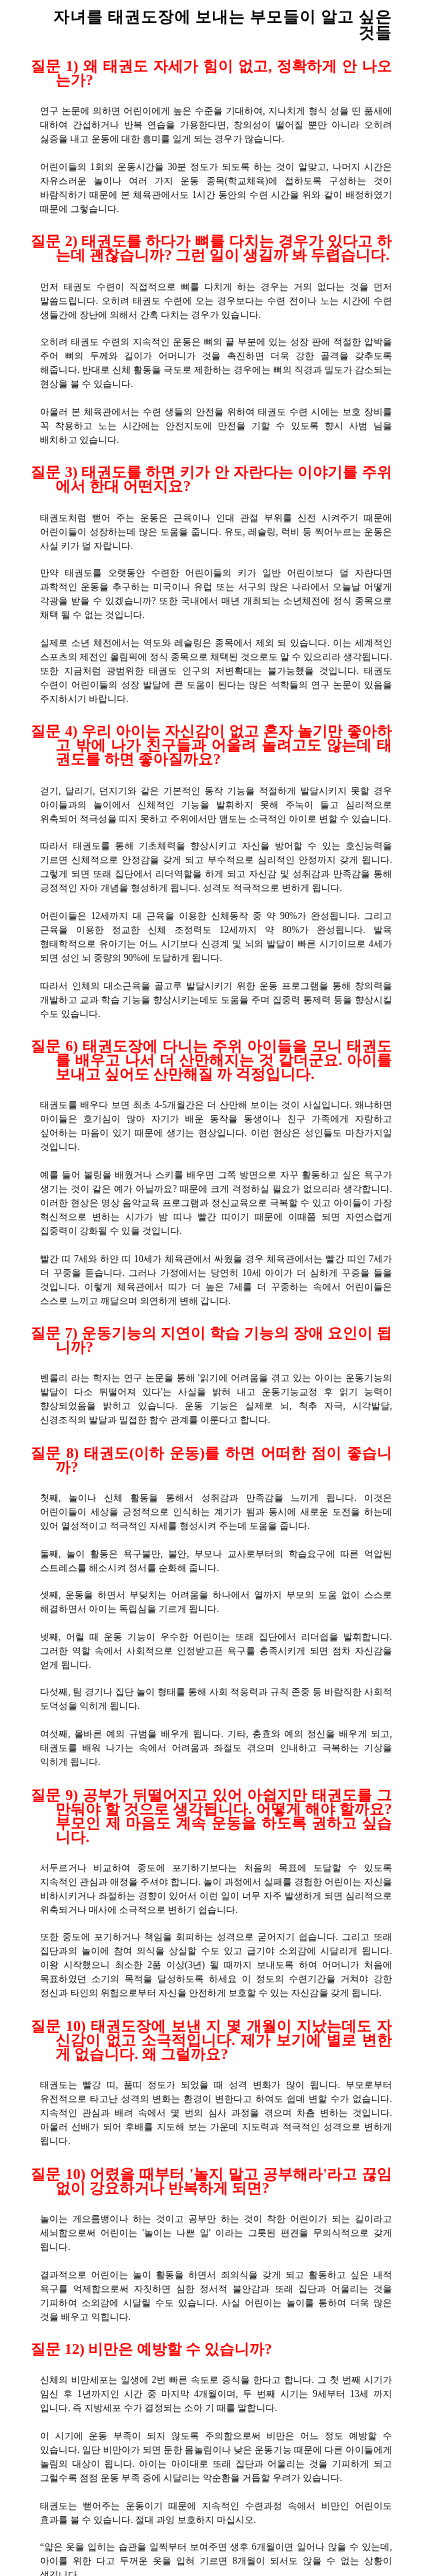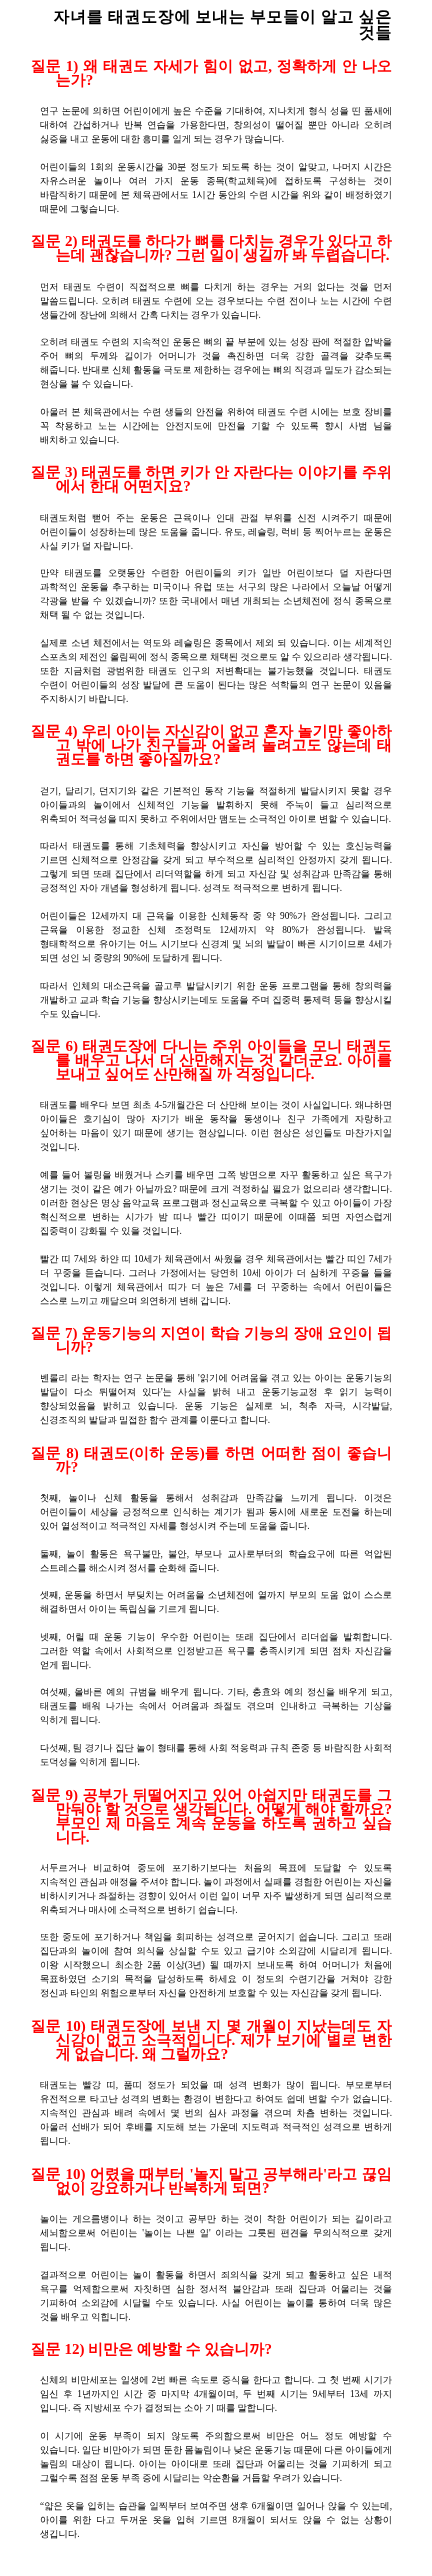--- a/index.html
+++ b/index.html
@@ -80,40 +80,41 @@
         <p class="a">빨간 띠 7세와 하얀 띠 10세가 체육관에서  싸웠을 경우 체육관에서는 빨간 띠인 7세가 더 꾸중을 듣습니다. 그러나 가정에서는 당연히 10세 아이가 더 심하게 꾸증을 들을 것입니다. 이렇게 체육관에서 띠가 더 높은 7세를 더 꾸중하는 속에서 어린이들은 스스로 느끼고 깨달으며 의연하게 변해 갑니다.</p>
       </section>
       <section>
         <p class="q">질문 7) 운동기능의 지연이 학습 기능의 장애 요인이 됩니까?</p>
         <p class="a">벤롤리 라는 학자는 연구 논문을 통해 '읽기에 어려움을 겪고 있는 아이는 운동기능의 발달이 다소 뒤떨어져 있다'는 사실을 밝혀 내고 운동기능교정 후 읽기 능력이 향상되었음을 밝히고 있습니다. 운동 기능은 실제로 뇌, 척추 자극, 시각발달, 신경조직의 발달과 밀접한 함수 관계를 이룬다고 합니다.</p>
       </section>
       <section>
         <p class="q">질문 8) 태권도(이하 운동)를 하면 어떠한 점이 좋습니까?</p>
         <p class="a">첫째, 놀이나 신체 활동을 통해서 성취감과 만족감을 느끼게 됩니다. 이것은 어린이들이 세상을 긍정적으로 인식하는 계기가 됨과 동시에 새로운 도전을 하는데 있어 열성적이고 적극적인 자세를 형성시켜 주는데 도움을 줍니다.</p>
         <p class="a">둘째, 놀이 활동은 욕구불만, 불안, 부모나 교사로부터의 학습요구에 따른 억압된 스트레스를 해소시켜 정서를 순화해 줍니다.</p>
-        <p class="a">셋째, 운동을 하면서 부딪치는 어려움을 소년체전에 열까지 부모의 도움 없이 스스로 해결하면서 아이는 독립심을 기르게 됩니다.</p>
+        <p class="a">셋째, 운동을 하면서 부딪치는 어려움을 하나에서 열까지 부모의 도움 없이 스스로 해결하면서 아이는 독립심을 기르게 됩니다.</p>
         <p class="a">넷째, 어릴 때 운동 기능이 우수한 어린이는 또래 집단에서 리더쉽을 발휘합니다. 그러한 역할 속에서 사회적으로 인정받고픈 욕구를 충족시키게 되면 점차 자신감을 얻게 됩니다.</p>
+        <p class="a">다섯째, 팀 경기나 집단 놀이 형태를 통해 사회 적응력과 규칙 존중 등 바람직한 사회적 도덕성을 익히게 됩니다.</p>
         <p class="a">여섯째, 올바른 예의 규범을 배우게 됩니다. 기타, 충효와 예의 정신을 배우게 되고, 태권도를 배워 나가는 속에서 어려움과 좌절도 겪으며 인내하고 극복하는 기상을 익히게 됩니다.</p>
-        <p class="a">다섯째, 팀 경기나 집단 놀이 형태를 통해 사회 적응력과 규칙 존중 등 바람직한 사회적 도덕성을 익히게 됩니다.</p>
       </section>
       <section>
         <p class="q">질문 9) 공부가 뒤떨어지고 있어 아쉽지만 태권도를 그만둬야 할 것으로 생각됩니다. 어떻게 해야 할까요? 부모인 제 마음도 계속 운동을 하도록 권하고 싶습니다.</p>
         <p class="a">서두르거나 비교하여 중도에 포기하기보다는 처음의 목표에 도달할 수 있도록 지속적인 관심과 애정을 주셔야 합니다. 놀이 과정에서 실패를 경험한 어린이는 자신을 비하시키거나 좌절하는 경향이 있어서 이런 일이 너무 자주 발생하게 되면 심리적으로 위축되거나 매사에 소극적으로 변하기 쉽습니다.</p>
         <p class="a">또한 중도에 포기하거나 책임을 회피하는 성격으로 굳어지기 쉽습니다. 그리고 또래 집단과의 놀이에 참여 의식을 상실할 수도 있고 급기야 소외감에 시달리게 됩니다. 이왕 시작했으니 최소한 2품 이상(3년) 될 때까지 보내도록 하여 어머니가 처음에 목표하였던 소기의 목적을 달성하도록 하세요 이 정도의 수련기간을 거쳐야 강한 정신과 타인의 위험으로부터 자신을 안전하게 보호할 수 있는 자신감을 갖게 됩니다.</p>
       </section>
       <section>
         <p class="q">질문 10) 태권도장에 보낸 지 몇 개월이 지났는데도 자신감이 없고 소극적입니다. 제가 보기에 별로 변한게 없습니다. 왜 그럴까요?</p>
         <p class="a">태권도는 빨강 띠, 품띠 정도가 되었을 때 성격 변화가 많이 됩니다. 부모로부터 유전적으로 타고난 성격의 변화는 환경이 변한다고 하여도 쉽데 변할 수가 없습니다. 지속적인 관심과 배려 속에서 몇 번의 심사 과정을 겪으며 차츰 변하는 것입니다. 아울러 선배가 되어 후배를 지도해 보는 가운데 지도력과 적극적인 성격으로 변하게 됩니다.</p>
       </section>
       <section>
         <p class="q">질문 10) 어렸을 때부터 '놀지 말고 공부해라'라고 끊임없이 강요하거나 반복하게 되면?</p>
         <p class="a">놀이는 게으름뱅이나 하는 것이고 공부만 하는 것이 착한 어린이가 되는 길이라고 세뇌함으로써 어린이는 '놀이는 나쁜 일' 이라는 그릇된 편견을 무의식적으로 갖게 됩니다.</p>
         <p class="a">결과적으로 어린이는 놀이 활동을 하면서 죄의식을 갖게 되고 활동하고 싶은 내적 욕구를 억제함으로써 자칫하면 심한 정서적 불안감과 또래 집단과 어울리는 것을 기피하여 소외감에 시달릴 수도 있습니다. 사실 어린이는 놀이를 통하여 더욱 많은 것을 배우고 익힙니다.</p>
       </section>
       <section>
         <p class="q">질문 12) 비만은 예방할 수 있습니까?</p>
         <p class="a">신체의 비만세포는 일생에 2번 빠른 속도로 증식을 한다고 합니다. 그 첫 번째 시기가 임신 후 1년까지인 시간 중 마지막 4개월이며, 두 번째 시기는 9세부터 13세 까지 입니다. 즉 지방세포 수가 결정되는 소아 기 때를 말합니다.</p>
         <p class="a">이 시기에 운동 부족이 되지 않도록 주의함으로써 비만은 어느 정도 예방할 수 있습니다. 일단 비만아가 되면  둔한 몸놀림이나 낮은 운동기능 때문에 다른 아이들에게 놀림의 대상이 됩니다. 아이는 아이대로 또래 집단과 어울리는 것을 기피하게 되고 그럴수록 점점 운동 부족 증에 시달리는 악순환을 거듭할 우려가 있습니다.</p>
+        <p class="a">태권도는 뻗어주는 운동이기 때문에 지속적인 수련과정 속에서 비만인 어린이도 효과를 볼 수 있습니다. 절대 과잉 보호하지 마십시오.</p>
         <p class="a">“얇은 옷을 입히는 습관을 일찍부터 보여주면 생후 6개월이면 일어나 앉을 수 있는데, 아이를 위한 다고 두꺼운 옷을 입혀 기르면 8개월이 되서도 앉을 수 없는 상황이 생깁니다.</p>
       </section>
     </div>
 </div>
 
 
 </body></html>

